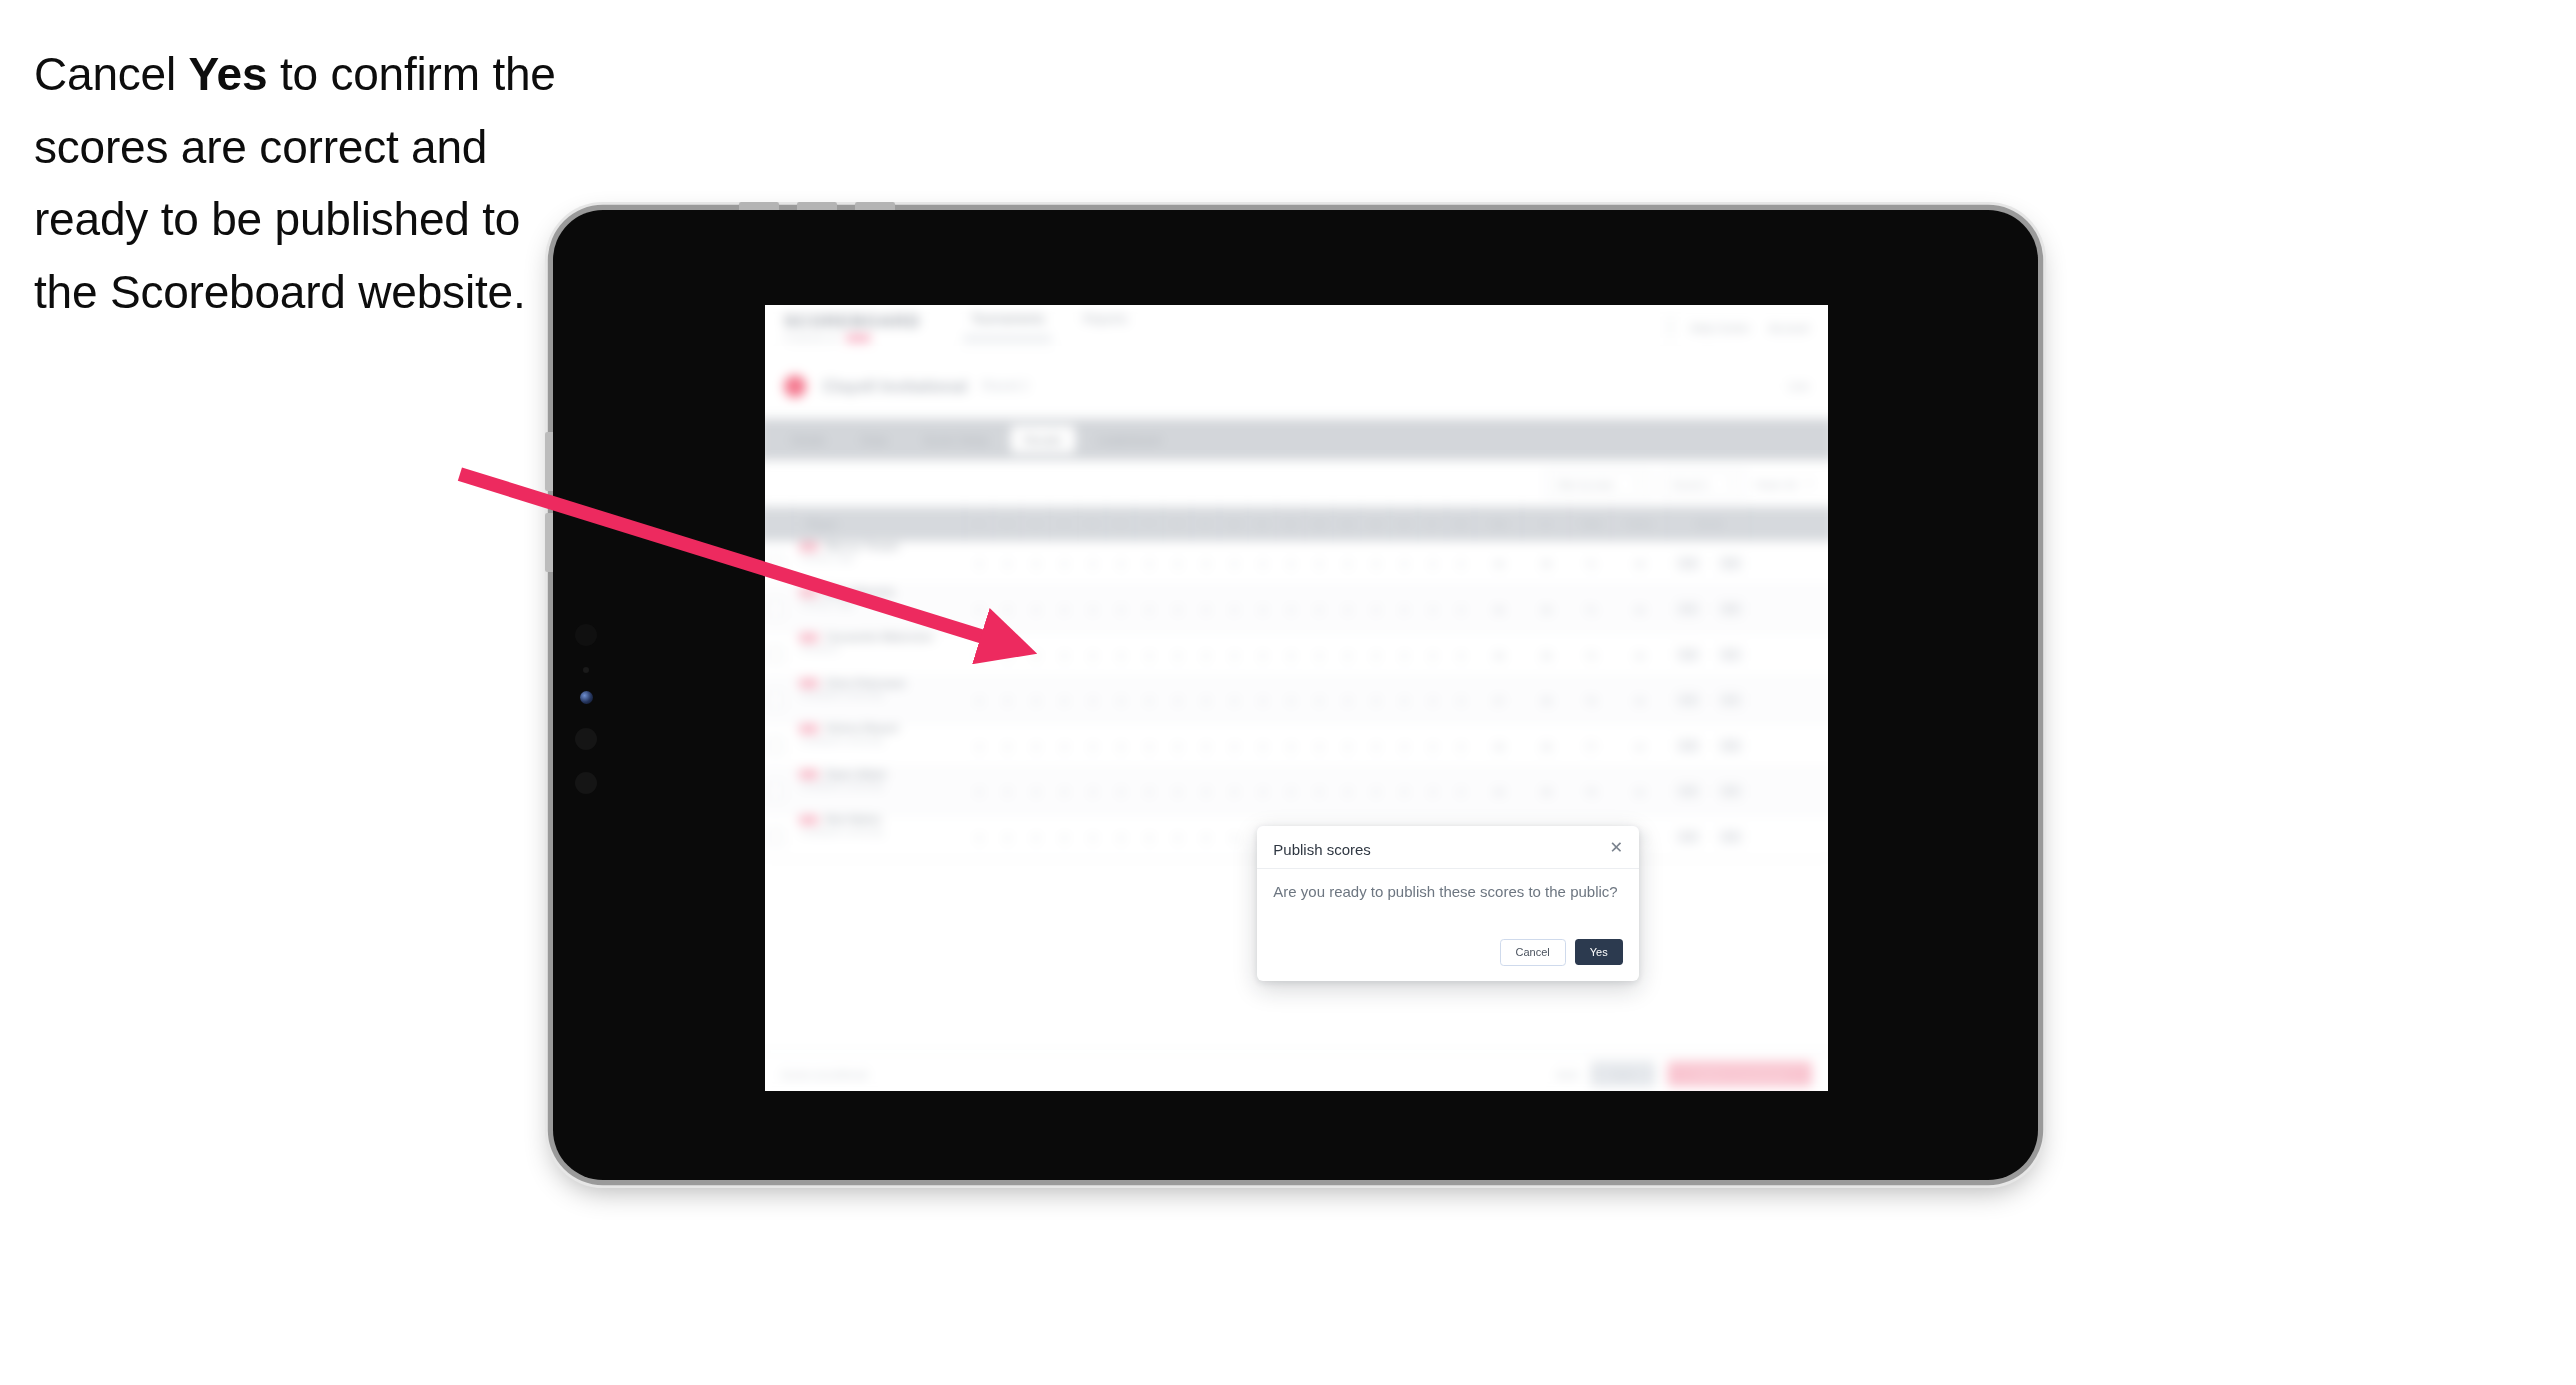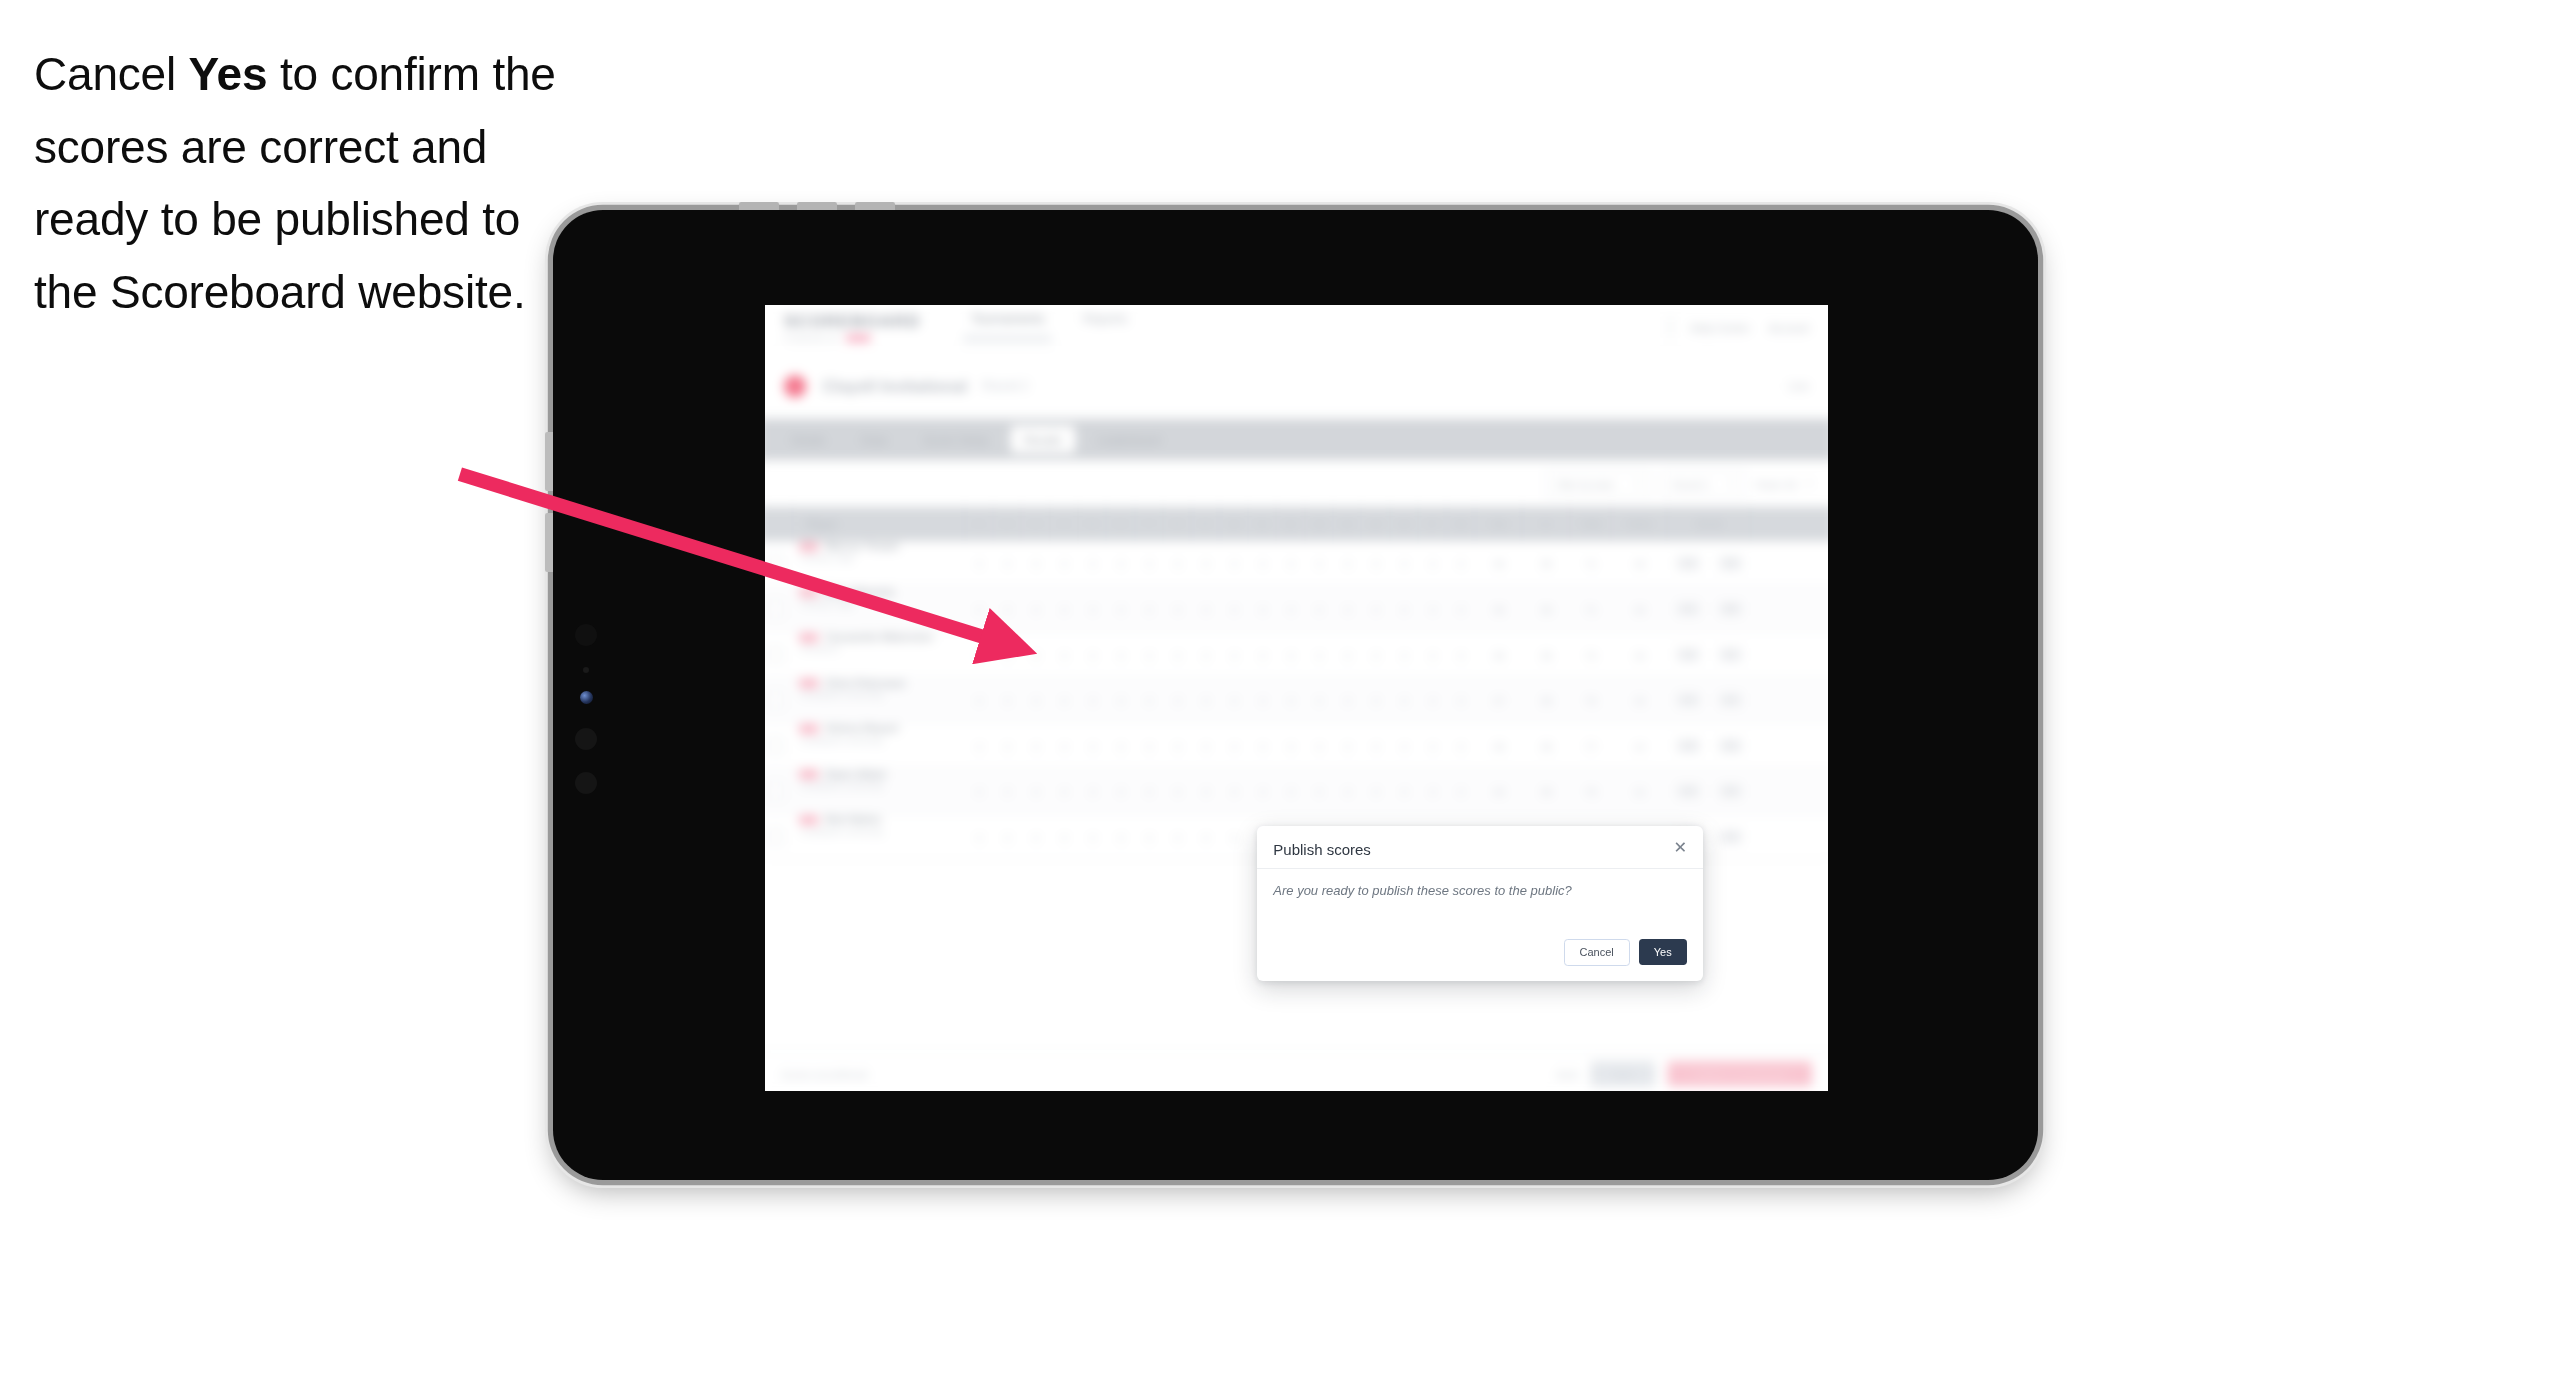--- a/index.html
+++ b/index.html
@@ -230,42 +230,42 @@
   #ab-primary {
     background: #f9c6d1; color: #fbe0e6; font-size: 9.6px;
     padding: 6.7px 25px; border-radius: 3.7px;
   }
 
   
   #modal {
     position: absolute;
     left: 492px;
     top: 521px;
-    width: 446px;
+    width: 382px;
     height: 155px;
     background: #ffffff;
     border-radius: 6px;
     box-shadow: 0 7.4px 25px rgba(20,25,40,0.18), 0 1.5px 6px rgba(20,25,40,0.10);
     z-index: 20;
   }
   #modal-header {
     position: relative;
     padding: 15px 16.3px 10.4px 16.3px;
     border-bottom: 0.7px solid #eceef1;
     display: flex; align-items: center;
   }
   #modal-title { font-size: 15px; color: #2f3742; font-weight: 400; }
   #modal-close {
     position: absolute; right: 13.3px; top: 12px;
     width: 19px; height: 19px; display: flex; align-items: center;
     justify-content: center; color: #7b838e; font-size: 16.3px; line-height: 1;
     cursor: pointer;
   }
   #modal-body { padding: 13.3px 16.3px 0 16.3px; }
-  #modal-text { font-size: 13px; color: #6d7681; font-style: italic; }
+  #modal-text { font-size: 15px; color: #6d7681; }
   #modal-footer {
     position: absolute; right: 16.3px; bottom: 15px;
     display: flex; align-items: flex-start; gap: 9px;
   }
   #btn-cancel {
     background: #ffffff; color: #4a525e; font-size: 11px;
     border: 1.1px solid #cfdaec; border-radius: 3.7px;
     padding: 6.7px 15px; cursor: pointer;
     font-family: "Liberation Sans", sans-serif;
   }

